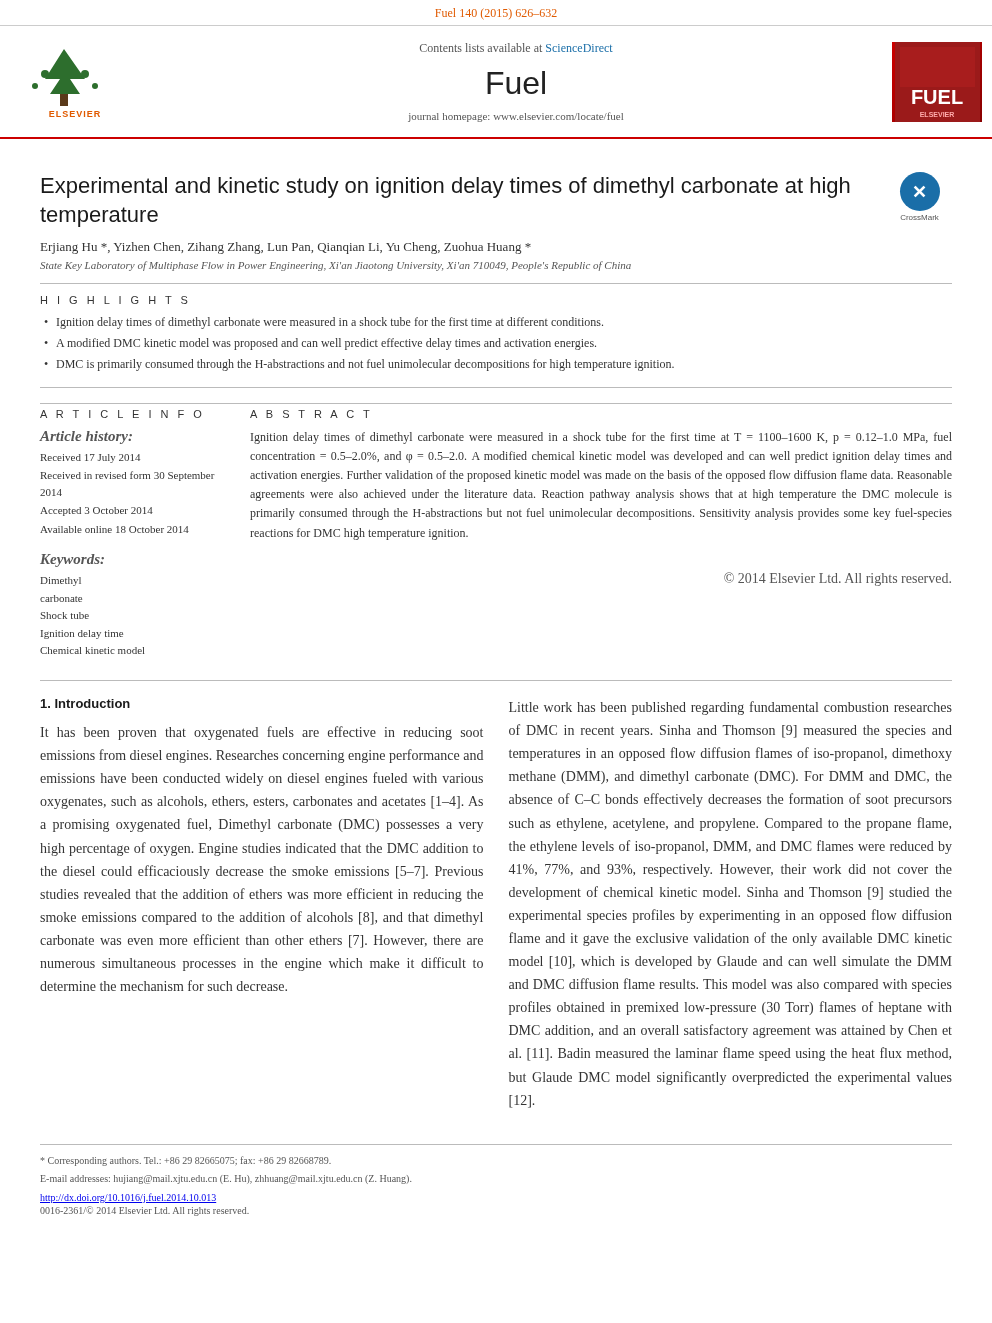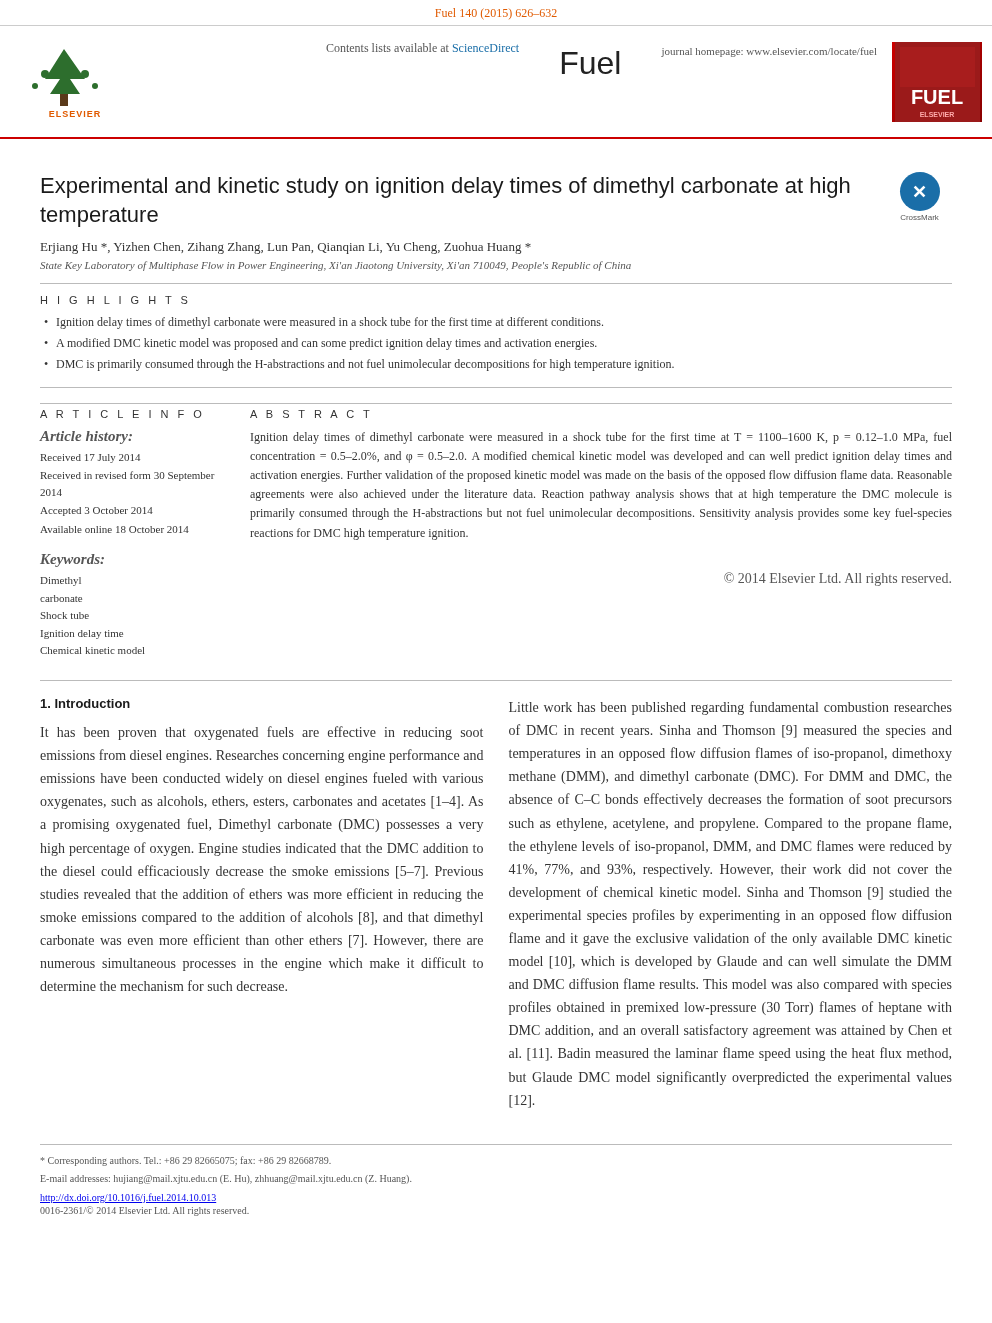--- a/index.html
+++ b/index.html
@@ -49,24 +49,23 @@
       color: #e05a00;
       font-weight: bold;
       letter-spacing: 1px;
       font-family: Arial, sans-serif;
     }
 
     .journal-center {
       flex: 1;
       text-align: center;
       display: flex;
-      flex-direction: row;
-      justify-content: flex-end;
+      flex-direction: column;
+      justify-content: space-between;
       padding: 5px;
-      gap: 40px;
     }
 
     .science-direct-link {
       font-size: 12px;
       color: #555;
       margin-bottom: 4px;
     }
 
     .science-direct-link a {
       color: #1a6ea8;
@@ -411,21 +410,21 @@
 
     <div class="authors">
       <span>Erjiang Hu *, Yizhen Chen, Zihang Zhang, Lun Pan, Qianqian Li, Yu Cheng, Zuohua Huang *</span>
     </div>
 
     <div class="affiliation">State Key Laboratory of Multiphase Flow in Power Engineering, Xi'an Jiaotong University, Xi'an 710049, People's Republic of China</div>
 
     <div class="highlights-section">
       <div class="highlights-title">H I G H L I G H T S</div>
       <div class="highlight-item">Ignition delay times of dimethyl carbonate were measured in a shock tube for the first time at different conditions.</div>
-      <div class="highlight-item">A modified DMC kinetic model was proposed and can some predict ignition delay times and activation energies.</div>
+      <div class="highlight-item">A modified DMC kinetic model was proposed and can well predict effective delay times and activation energies.</div>
       <div class="highlight-item">DMC is primarily consumed through the H-abstractions and not fuel unimolecular decompositions for high temperature ignition.</div>
     </div>
 
     <div class="two-column">
 
       <div class="article-info">
         <div class="info-section-title">A R T I C L E   I N F O</div>
 
         <div class="info-label">Article history:</div>
         <div class="info-text">Received 17 July 2014</div>

